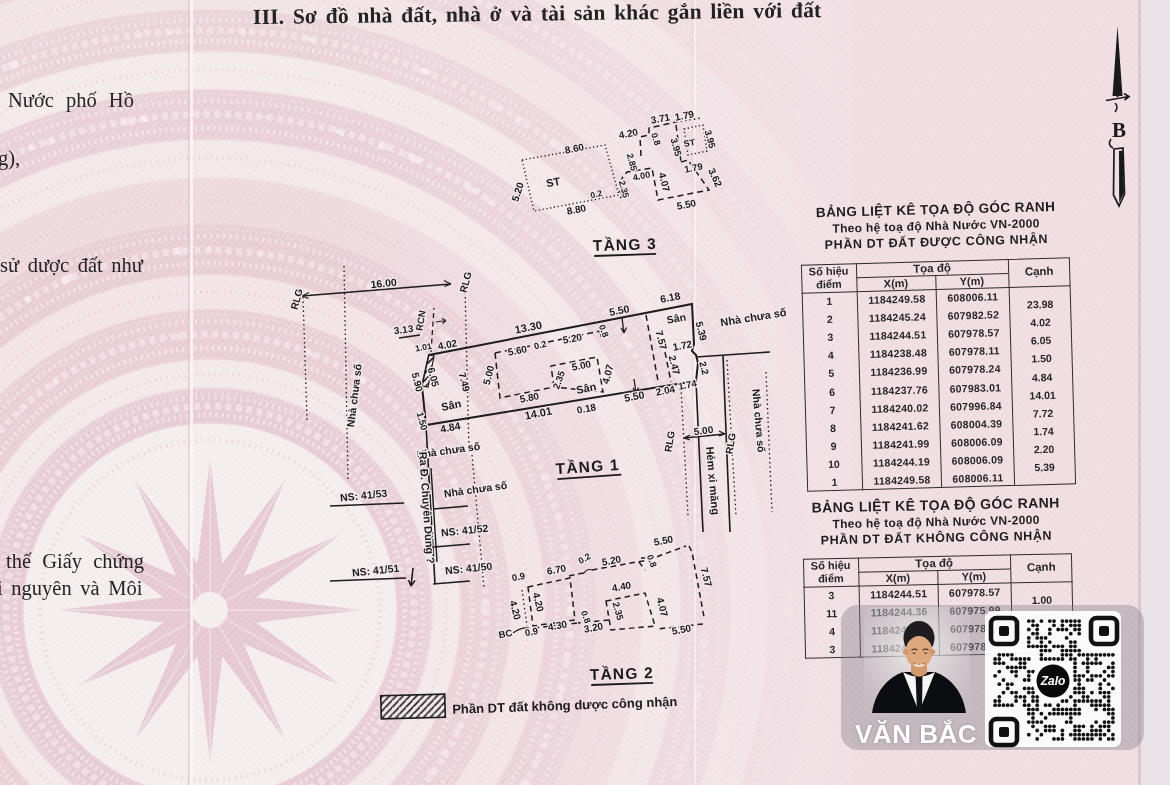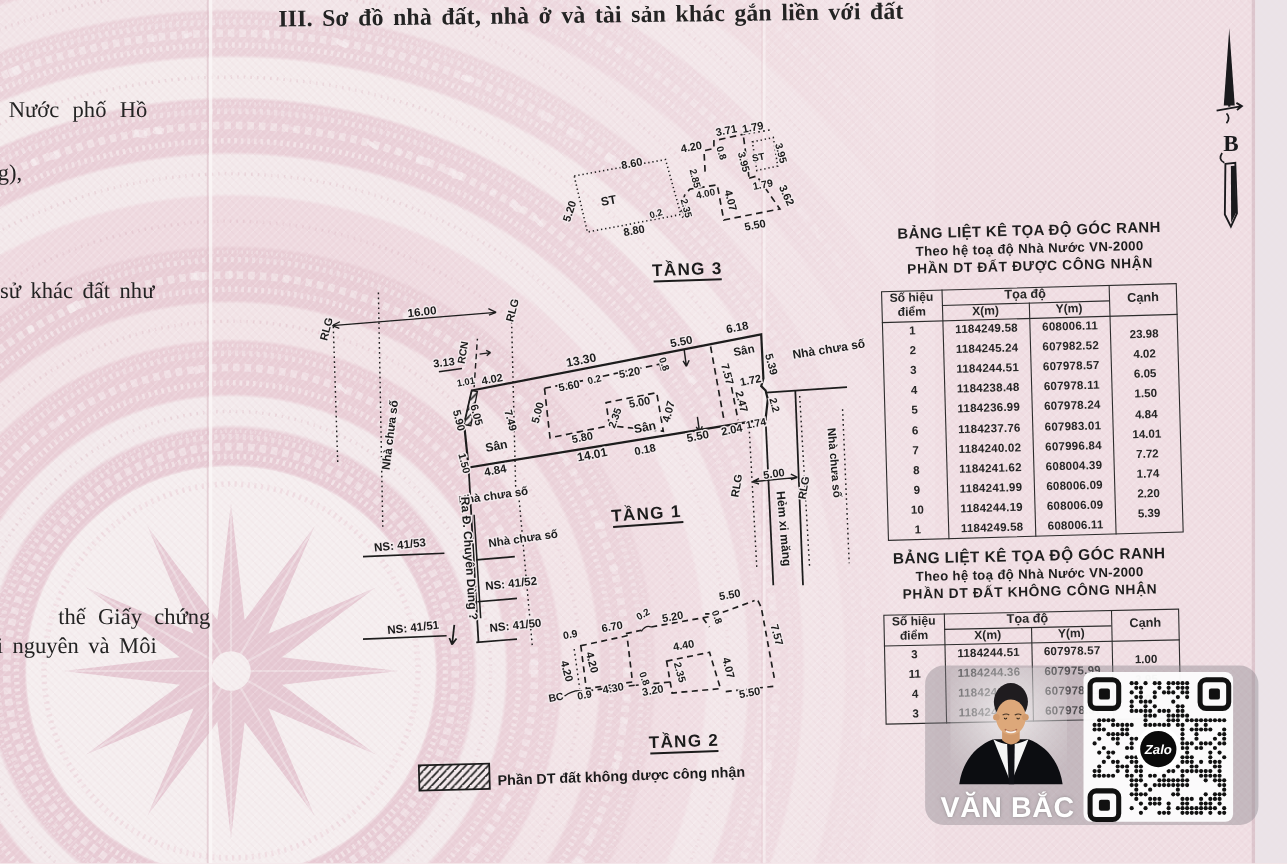--- a/index.html
+++ b/index.html
@@ -576,23 +576,23 @@
 <polygon points="1119,151 1122.8,150.6 1124,193 1119.2,202.5"></polygon>
 </g>
 </svg>
 
 <div class="ser" style="position:absolute;left:253px;top:5px;width:620px;font-size:21.5px;font-weight:700;transform:rotate(-0.7deg);transform-origin:0 50%;letter-spacing:.2px;word-spacing:3px;white-space:nowrap;">III. Sơ đồ nhà đất, nhà ở và tài sản khác gắn liền với đất</div>
 
 <div class="ser" style="position:absolute;left:8px;top:89px;font-size:20.5px;word-spacing:7px;">Nước phố Hồ</div>
 
 <div class="ser" style="position:absolute;left:-2px;top:147px;font-size:20.5px;">g),</div>
 
-<div class="ser" style="position:absolute;left:0px;top:254px;font-size:20.5px;word-spacing:3.5px;">sử khác đất như</div>
-
-<div class="ser" style="position:absolute;left:6px;top:550px;font-size:20.5px;word-spacing:6px;margin-left:47px;">thế Giấy chứng</div>
+<div class="ser" style="position:absolute;left:0px;top:254px;font-size:20.5px;word-spacing:3.5px;">sử dược đất như</div>
+
+<div class="ser" style="position:absolute;left:6px;top:550px;font-size:20.5px;word-spacing:6px;">thế Giấy chứng</div>
 
 <div class="ser" style="position:absolute;left:-3px;top:577px;font-size:20.5px;word-spacing:3.5px;">i nguyên và Môi</div>
 
 <div style="position:absolute;left:806px;top:202px;width:260px;text-align:center;transform:rotate(-1.5deg);color:#1e1e1e;">
 <div style="font-size:13.5px;font-weight:800;letter-spacing:.4px;">BẢNG LIỆT KÊ TỌA ĐỘ GÓC RANH</div>
 <div style="font-size:12px;font-weight:600;margin-top:2px;letter-spacing:.3px;">Theo hệ toạ độ Nhà Nước VN-2000</div>
 <div style="font-size:12.5px;font-weight:700;margin-top:2px;letter-spacing:.6px;">PHẦN DT ĐẤT ĐƯỢC CÔNG NHẬN</div>
 </div>
 
 <div style="position:absolute;left:804px;top:261px;width:269px;height:227px;transform:rotate(-1.6deg);font-family:'Liberation Sans',sans-serif;font-weight:700;color:#262626;">

